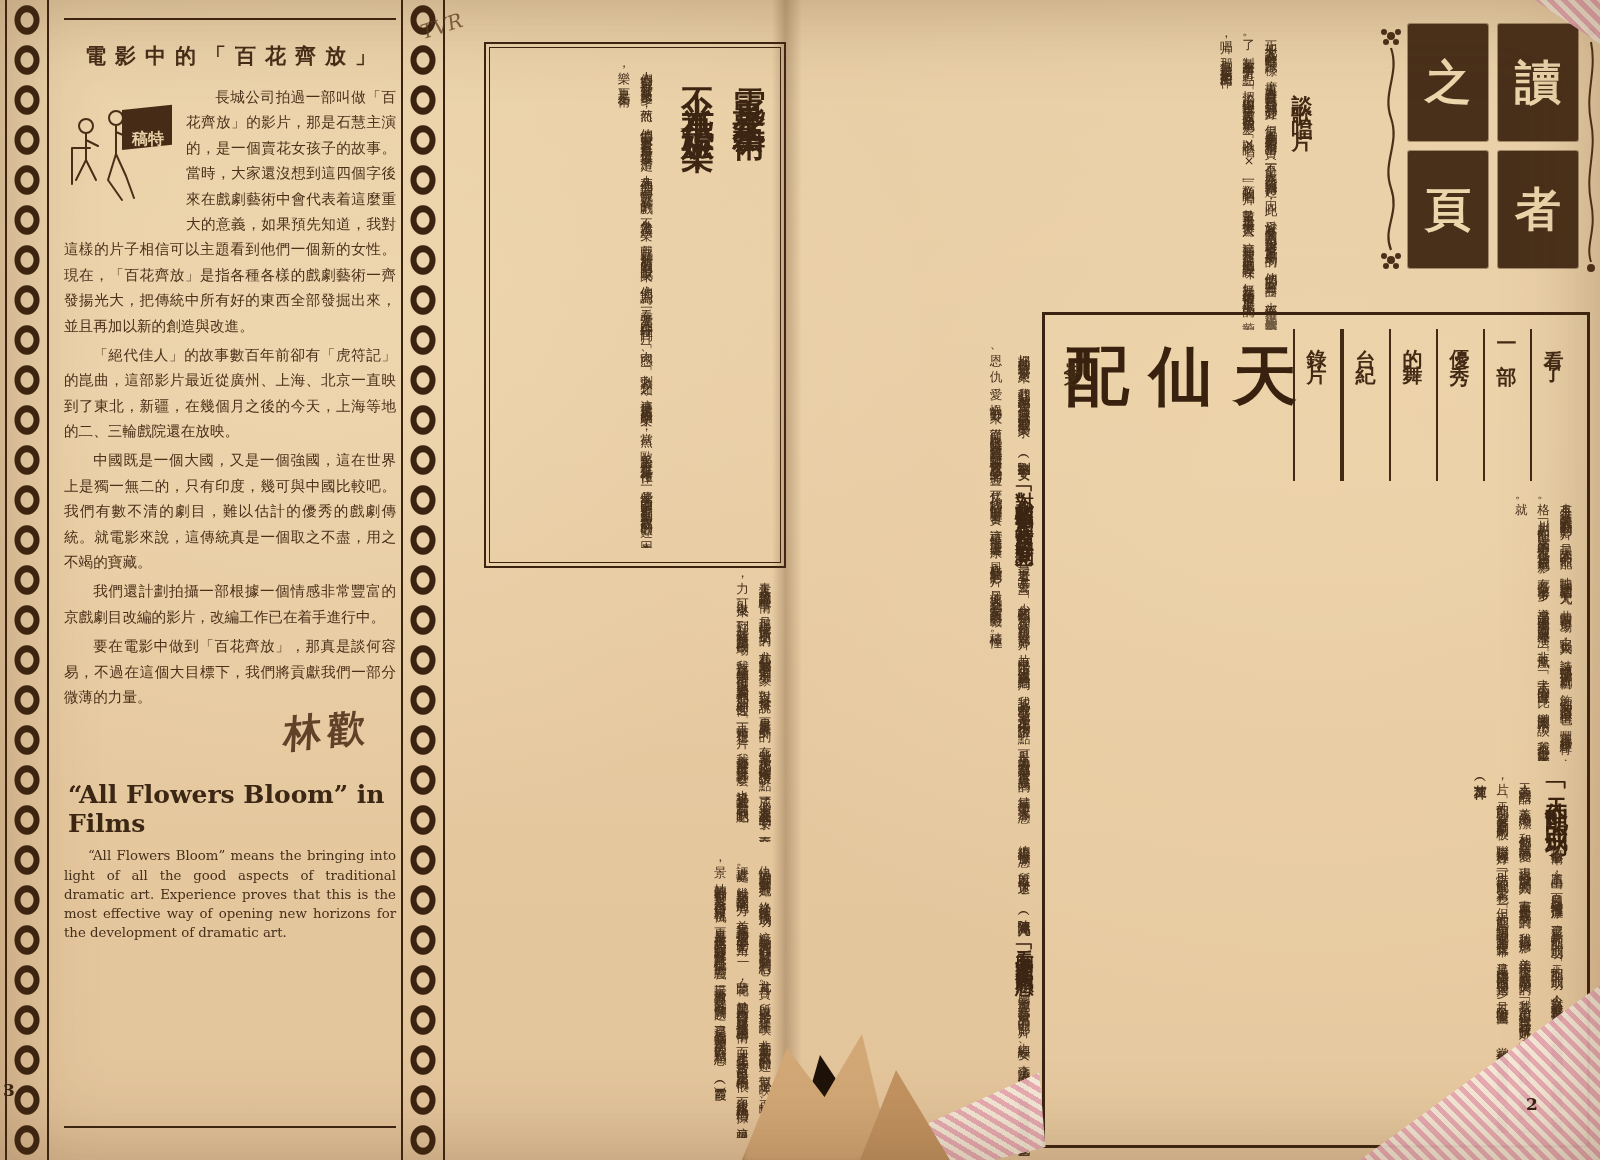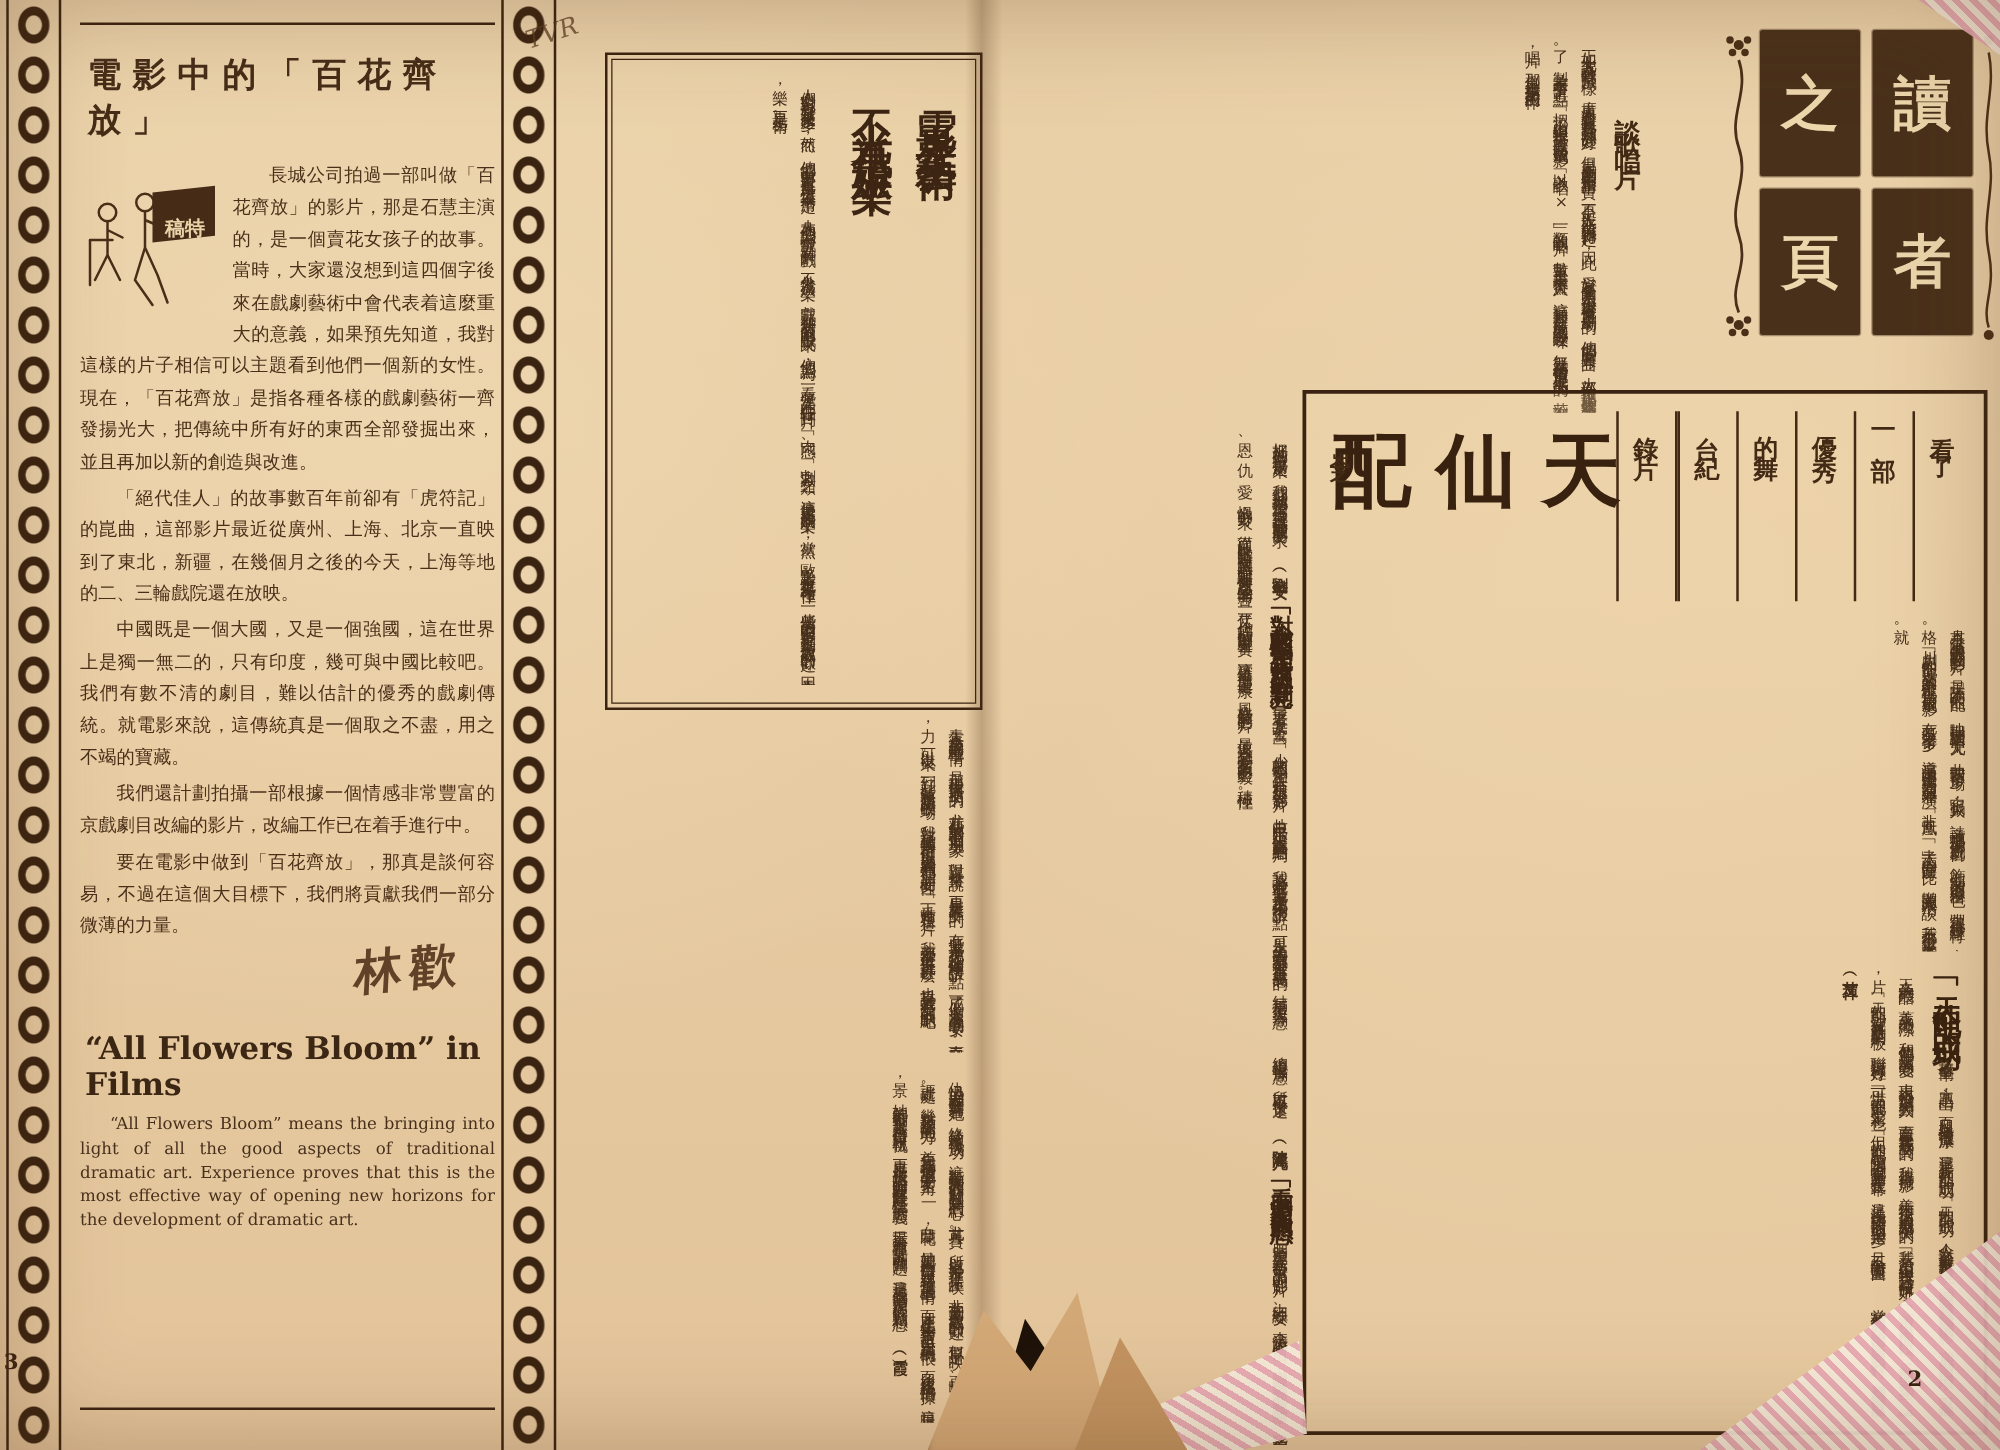--- a/index.html
+++ b/index.html
@@ -16,21 +16,21 @@
   
   .strip{position:absolute;top:0;bottom:0;width:46px;
     background-image:radial-gradient(ellipse 11px 13px at 23px 20px,rgba(0,0,0,0) 0 6px,#3a2310 7px 12px,rgba(0,0,0,0) 13px);
     background-size:46px 40px;background-repeat:repeat-y;}
   .strip .rail{position:absolute;top:0;bottom:0;width:2px;background:#3a2310;}
   .strip .rail.l{left:1px}.strip .rail.r{right:1px}
   .strip1{left:4px}.strip2{left:400px}
   
   .larticle{position:absolute;left:64px;top:18px;width:332px;height:1092px;
     border-top:2px solid #3a2310;border-bottom:2px solid #3a2310;padding-top:14px;}
-  .ltitle{font-size:27px;font-weight:bold;letter-spacing:9px;color:#462d18;margin:8px 0 14px 6px;}
+  .ltitle{font-size:21px;font-weight:bold;letter-spacing:9px;color:#462d18;margin:8px 0 14px 21px;}
   .feat{float:left;width:112px;height:126px;margin:4px 10px 4px 0;position:relative;}
   .feat svg{display:block}
   .lbody p{font-size:14.6px;line-height:1.74;text-align:justify;margin:0 0 4px;text-indent:2em;color:#4a3категория;}
   .lbody p{color:#4a3019;}
   .sig-hand{display:block;text-align:right;font-size:38px;letter-spacing:6px;color:#53331b;
     transform:rotate(-5deg) skewX(-8deg);margin:6px 24px 2px 0;font-weight:bold;opacity:.9;}
   .scribble{position:absolute;left:356px;top:-6px;font-size:20px;color:#5a3a20;transform:rotate(-18deg);opacity:.75;font-style:italic;}
   .etitle{font-size:25px;font-weight:bold;margin:14px 0 8px 4px;color:#3c2614;}
   .ebody p{font-size:13.3px;line-height:1.45;text-align:justify;margin:0 0 2px;text-indent:1.8em;color:#46301c;}
   .pagenum-l{position:absolute;left:3px;top:1080px;font-size:17px;font-weight:bold;color:#3a2310;}

